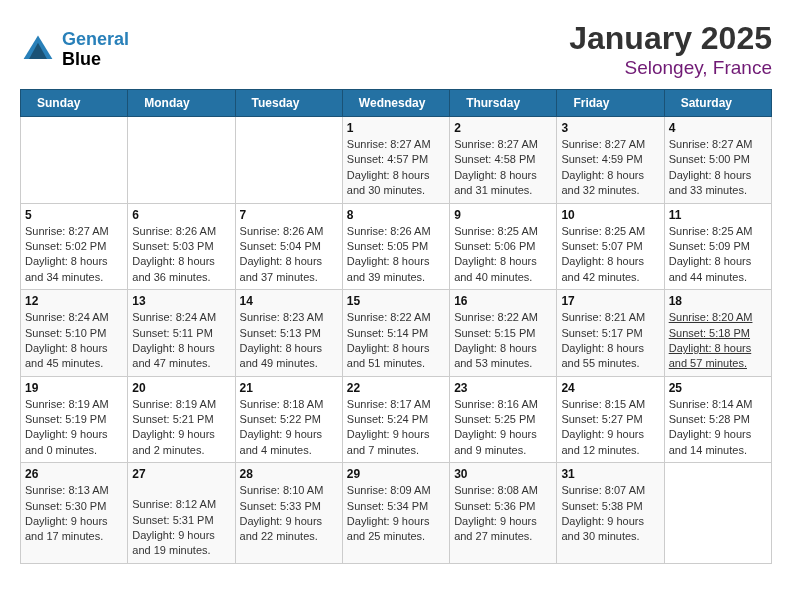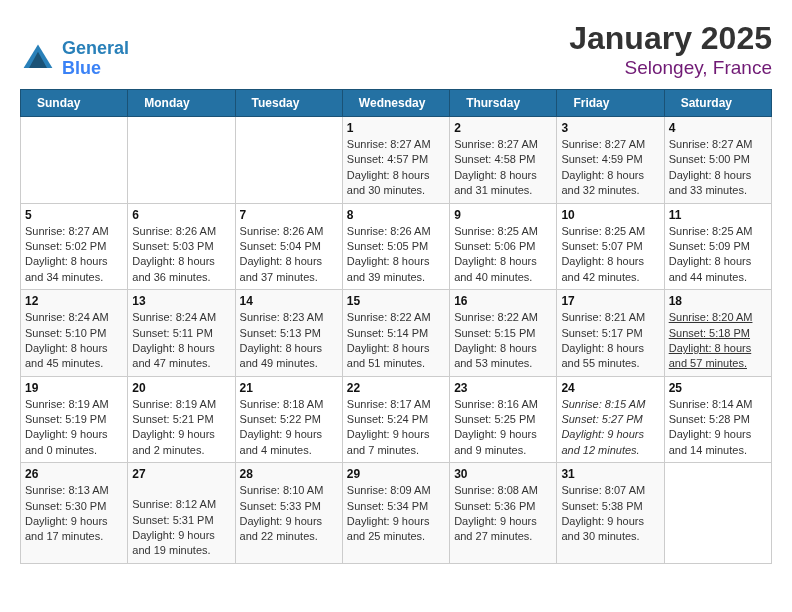--- a/index.html
+++ b/index.html
@@ -6,21 +6,21 @@
     body {
       font-family: Arial, sans-serif;
       background: #fff;
       width: 792px;
       min-height: 612px;
       padding: 20px;
     }
     .header {
       display: flex;
       justify-content: space-between;
-      align-items: flex-end;
+      align-items: center;
       margin-bottom: 10px;
     }
     .logo {
       display: flex;
       align-items: center;
       gap: 6px;
     }
     .logo-text {
       font-size: 18px;
       font-weight: bold;
@@ -90,21 +90,21 @@
 <body>
 
 <div class="header">
   <div class="logo">
     <svg class="logo-icon" viewBox="0 0 40 40">
       <polygon points="20,4 36,30 4,30" fill="#2980b9"></polygon>
       <polygon points="20,12 30,30 10,30" fill="#1a5276"></polygon>
     </svg>
     <div class="logo-text">
       <div><span>General</span></div>
-      <div><span style="color:#3b82f6">Blue</span></div>
+      <div><span style="color:#000000">Blue</span></div>
     </div>
   </div>
   <div class="title-block">
     <div class="month-title">January 2025</div>
     <div class="location-title">Selongey, France</div>
   </div>
 </div>
 
 <table class="calendar">
   <thead>
@@ -285,21 +285,21 @@
         </td>
         <td>
           <div class="day-number">23</div>
           <div class="day-info" style="white-space: pre-line;">Sunrise: 8:16 AM
 Sunset: 5:25 PM
 Daylight: 9 hours
 and 9 minutes.</div>
         </td>
         <td>
           <div class="day-number">24</div>
-          <div class="day-info" style="white-space: pre-line; font-style: italic;">Sunrise: 8:15 AM
+          <div class="day-info" style="white-space: pre-line;">Sunrise: 8:15 AM
 Sunset: 5:27 PM
 Daylight: 9 hours
 and 12 minutes.</div>
         </td>
         <td>
           <div class="day-number">25</div>
           <div class="day-info" style="white-space: pre-line;">Sunrise: 8:14 AM
 Sunset: 5:28 PM
 Daylight: 9 hours
 and 14 minutes.</div>

